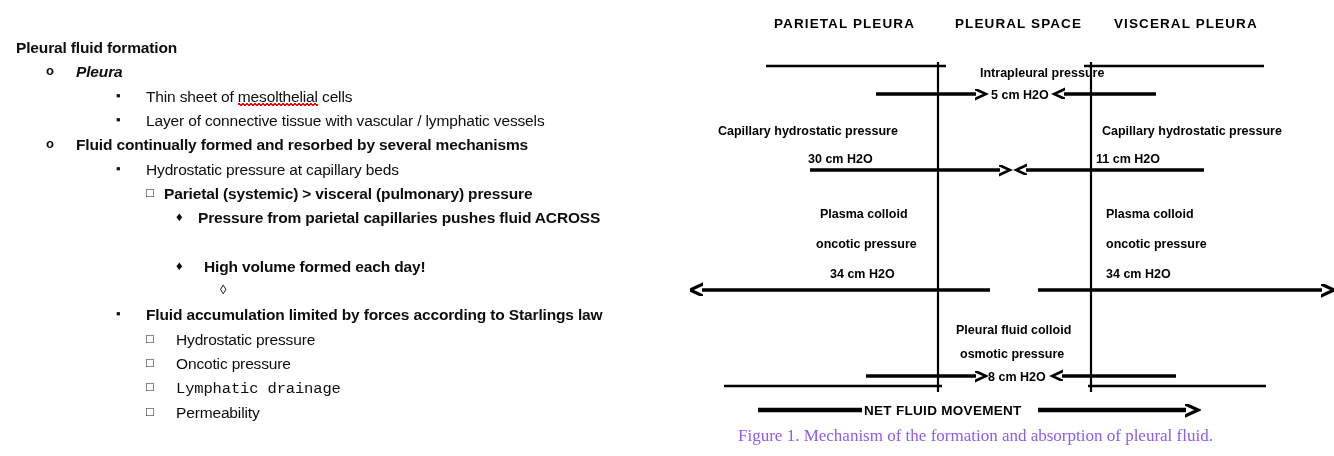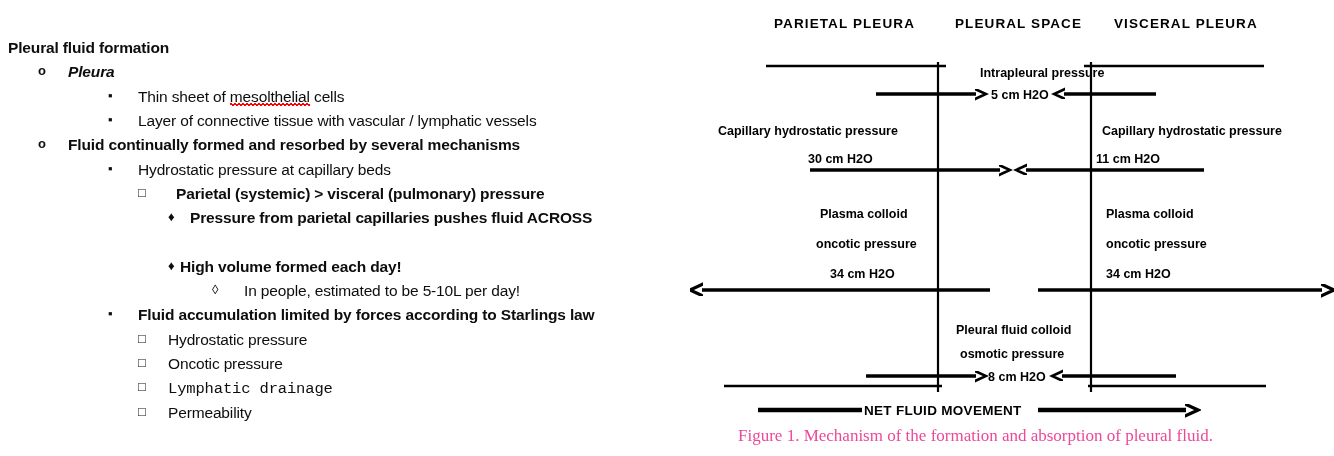--- a/index.html
+++ b/index.html
@@ -12,21 +12,21 @@
     height: 456px;
     position: relative;
     overflow: hidden;
     font-family: "Liberation Sans", sans-serif;
     color: #000000;
   }
 
   
   #outline {
     position: absolute;
-    left: 0;
+    left: 8px;
     top: 0;
     width: 690px;
     height: 456px;
   }
   .li {
     position: absolute;
     white-space: nowrap;
     color: #0d0d0d;
     font-size: 15.5px;
     line-height: 1.05;
@@ -67,38 +67,38 @@
     width: 644px;
     height: 432px;
   }
   #figure svg { display: block; }
   .fcap {
     position: absolute;
     left: 48px;
     top: 426px;
     font-family: "Liberation Serif", serif;
     font-size: 17px;
-    color: #ec4899;
+    color: #8b5cf6;
     white-space: nowrap;
   }
 </style>
 </head>
 <body>
 
 <div id="outline">
     <div class="li" style="left: 8px; top: 40px; font-weight: bold; font-size: 15.5px;"><span class="mk mk-none"></span><span class="tx" style="margin-left: 0px;">Pleural fluid formation</span></div>
     <div class="li" style="left: 38px; top: 64.3px; font-weight: bold;"><span class="mk mk-hollow-circle">o</span><span class="tx" style="margin-left: 30px; font-style: italic;">Pleura</span></div>
     <div class="li" style="left: 108px; top: 88.6px; font-weight: normal;"><span class="mk mk-square">▪</span><span class="tx" style="margin-left: 30px;">Thin sheet of <span class="sp-err">mesolthelial</span> cells</span></div>
     <div class="li" style="left: 108px; top: 112.9px; font-weight: normal;"><span class="mk mk-square">▪</span><span class="tx" style="margin-left: 30px;">Layer of connective tissue with vascular / lymphatic vessels</span></div>
     <div class="li" style="left: 38px; top: 137.2px; font-weight: bold;"><span class="mk mk-hollow-circle">o</span><span class="tx" style="margin-left: 30px;">Fluid continually formed and resorbed by several mechanisms</span></div>
     <div class="li" style="left: 108px; top: 161.5px; font-weight: normal;"><span class="mk mk-square">▪</span><span class="tx" style="margin-left: 30px;">Hydrostatic pressure at capillary beds</span></div>
-    <div class="li" style="left: 138px; top: 185.8px; font-weight: bold;"><span class="mk mk-hollow-square">□</span><span class="tx" style="margin-left: 38px;">Parietal (systemic) &gt; visceral (pulmonary) pressure</span></div>
+    <div class="li" style="left: 138px; top: 185.8px; font-weight: bold;"><span class="mk mk-hollow-square">□</span><span class="tx" style="margin-left: 18px;">Parietal (systemic) &gt; visceral (pulmonary) pressure</span></div>
     <div class="li" style="left: 168px; top: 210.1px; font-weight: bold;"><span class="mk mk-diamond">♦</span><span class="tx" style="margin-left: 22px;">Pressure from parietal capillaries pushes fluid ACROSS</span></div>
-    <div class="li" style="left: 168px; top: 258.7px; font-weight: bold;"><span class="mk mk-diamond">♦</span><span class="tx" style="margin-left: 12px;">High volume formed each day!</span></div>
-    <div class="li" style="left: 212px; top: 283px; font-weight: normal;"><span class="mk mk-hollow-diamond">◊</span><span class="tx" style="margin-left: 32px;">In people, estimated to be 5-10L per day!</span></div>
+    <div class="li" style="left: 168px; top: 258.7px; font-weight: bold;"><span class="mk mk-diamond">♦</span><span class="tx" style="margin-left: 28px;">High volume formed each day!</span></div>
+    <div class="li" style="left: 212px; top: 283px; font-weight: normal;"><span class="mk mk-hollow-diamond">◊</span></div>
     <div class="li" style="left: 108px; top: 307.3px; font-weight: bold;"><span class="mk mk-square">▪</span><span class="tx" style="margin-left: 30px;">Fluid accumulation limited by forces according to Starlings law</span></div>
     <div class="li" style="left: 138px; top: 331.6px; font-weight: normal;"><span class="mk mk-hollow-square">□</span><span class="tx" style="margin-left: 30px;">Hydrostatic pressure</span></div>
     <div class="li" style="left: 138px; top: 355.9px; font-weight: normal;"><span class="mk mk-hollow-square">□</span><span class="tx" style="margin-left: 30px;">Oncotic pressure</span></div>
     <div class="li" style="left: 138px; top: 380.2px; font-weight: normal;"><span class="mk mk-hollow-square">□</span><span class="tx" style="margin-left: 30px; font-family: Liberation Mono, monospace;">Lymphatic drainage</span></div>
     <div class="li" style="left: 138px; top: 404.5px; font-weight: normal;"><span class="mk mk-hollow-square">□</span><span class="tx" style="margin-left: 30px; text-align: right;">Permeability</span></div>
   </div>
 
 <div id="figure">
   <svg width="644" height="424" viewBox="0 0 644 424">
     <defs>

